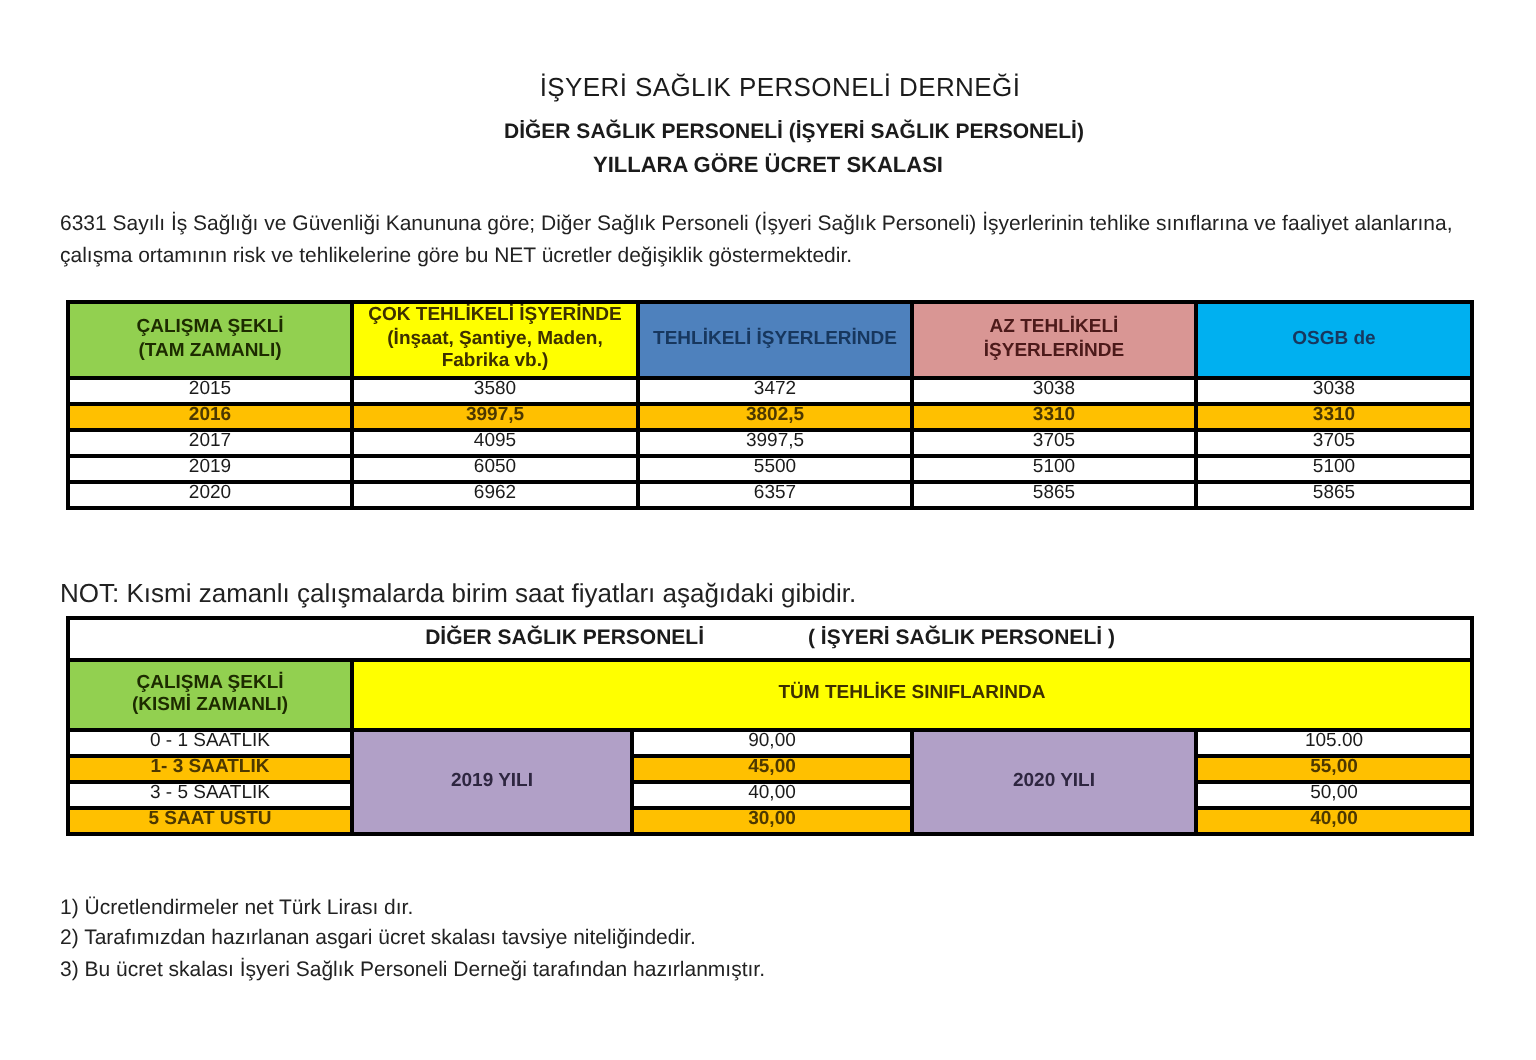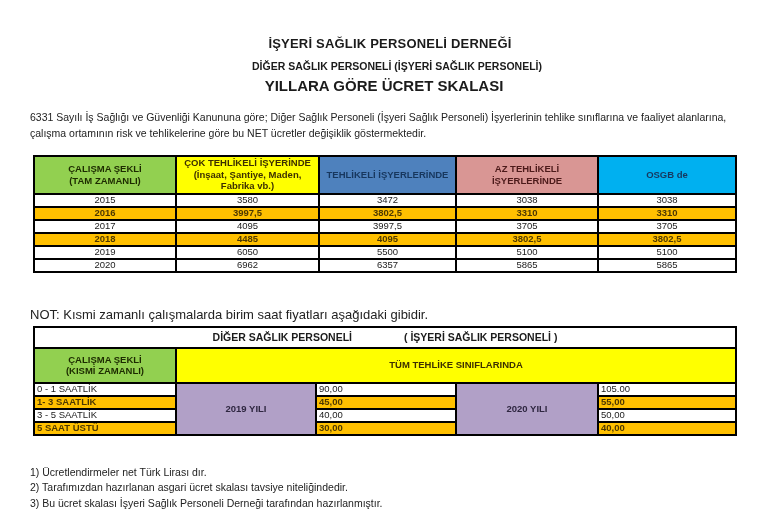--- a/index.html
+++ b/index.html
@@ -2,23 +2,23 @@
 <html style="--green: #92D050; --yellow: #FFFF00; --blue: #4E81BD; --pink: #D99694; --cyan: #00B0F0; --orange: #FFC000; --purple: #B1A0C7; --navy: #17375E;"><head>
 <meta charset="utf-8">
 <style>
   html,body { margin:0; padding:0; }
   body {
     width:768px; height:530px; background:#ffffff; overflow:hidden;
     font-family:"Liberation Sans", sans-serif; color:#1b1b1b;
     -webkit-font-smoothing:antialiased;
   }
   .titles { text-align:center; margin-top:36px; }
-  .title-main { font-size:13px; font-weight:bold; letter-spacing:.2px;padding-left:12px; }
+  .title-main { font-size:13px; font-weight:normal; letter-spacing:.2px;padding-left:12px; }
   .title-sub { font-size:10.5px; font-weight:bold; margin-top:9px;margin-left:26px; }
-  .title-sub2 { font-size:15px; font-weight:bold; margin-top:5px; }
+  .title-sub2 { font-size:11px; font-weight:bold; margin-top:5px; }
   .intro {
     margin:15px 28px 0 30px; font-size:10.5px; line-height:1.55;
     text-align:left; color:#222;
   }
   table { border-collapse:collapse; table-layout:fixed; }
   td, th { border:2px solid #000; overflow:hidden; padding:0 2px; }
 
   
   #table1 { width:702px; margin:13px 0 0 33px; }
   #table1 thead th {
@@ -41,21 +41,21 @@
 
   
   #table2 { width:702px; margin:4px 0 0 33px; }
   #table2 .t2-title td { height:19px; font-size:10.5px; font-weight:bold; background:#fff; }
   .t2-title-inner { display:flex; justify-content:center; gap:52px; align-items:center; }
   #table2 .t2-head th {
     height:33px; font-size:9.5px; line-height:11.5px; font-weight:bold;
     white-space:pre-line; text-align:center; vertical-align:middle;
   }
   #table2 tbody.t2-body td {
-    font-size:9.5px; line-height:10px; height:11px; 
+    font-size:9.5px; line-height:10px; height:11px; text-align:center;
   }
   #table2 td.purple {
     background:var(--purple); font-weight:bold; font-size:9.5px; color:#2e2640;
     text-align:center; vertical-align:middle;
   }
 
   
   .footnotes { margin:29px 0 0 30px; font-size:10.5px; line-height:15.5px; color:#222; }
 </style>
 </head>
@@ -103,27 +103,20 @@
         <td>3802,5</td>
         <td>3310</td>
         <td>3310</td>
       </tr>
       <tr>
         <td>2017</td>
         <td>4095</td>
         <td>3997,5</td>
         <td>3705</td>
         <td>3705</td>
-      </tr>
-      <tr class="hl">
-        <td>2018</td>
-        <td>4485</td>
-        <td>4095</td>
-        <td>3802,5</td>
-        <td>3802,5</td>
       </tr>
       <tr>
         <td>2019</td>
         <td>6050</td>
         <td>5500</td>
         <td>5100</td>
         <td>5100</td>
       </tr>
       <tr>
         <td>2020</td>

